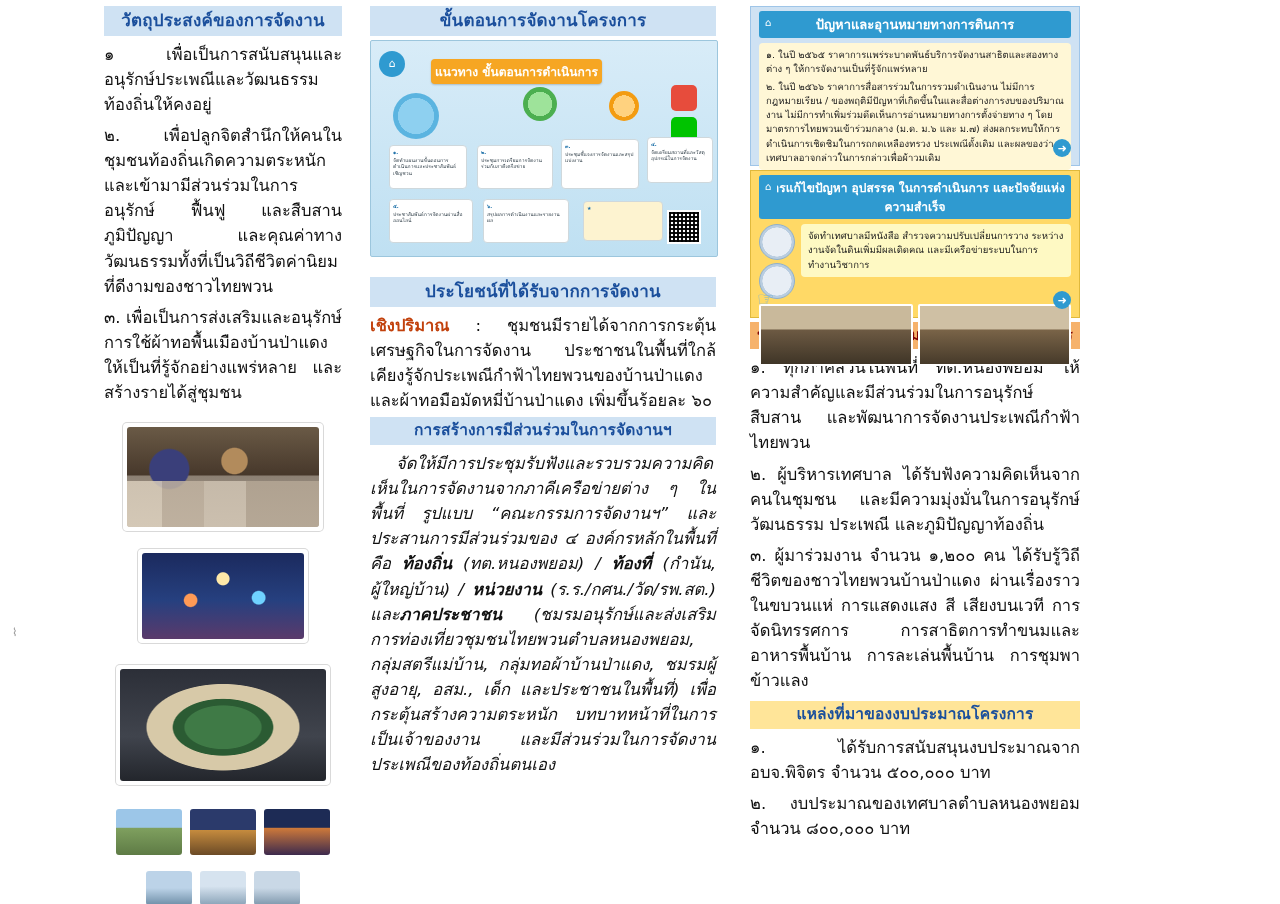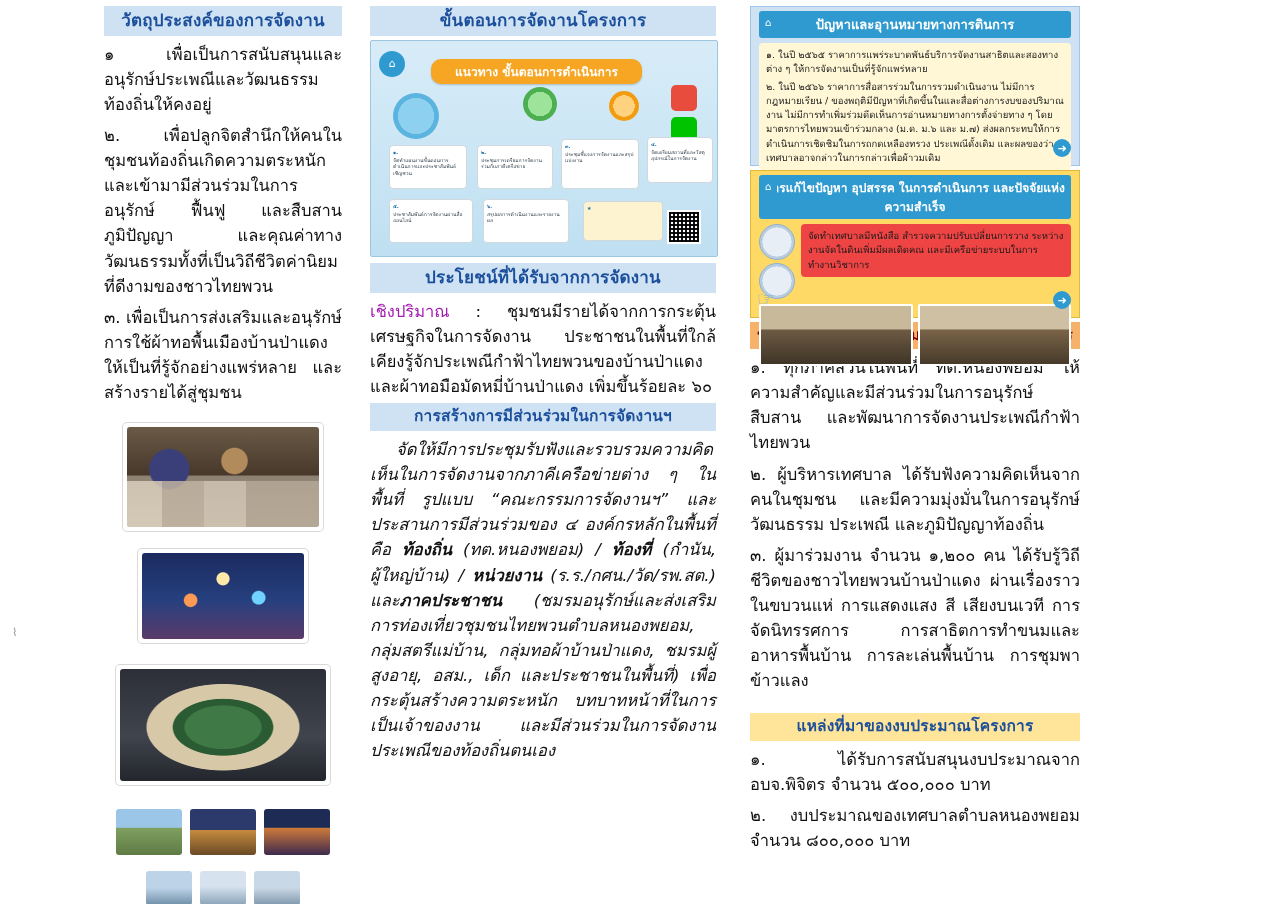--- a/index.html
+++ b/index.html
@@ -47,21 +47,21 @@
   
   p.body {
     margin: 6px 0 0 0;
     font-size: 16.5px;
     line-height: 1.52;
     text-align: justify;
     text-justify: inter-word;
     word-break: break-word;
   }
   p.indent { text-indent: 26px; font-style: italic; }
-  .em-blue { color: #a21caf; font-weight: normal; }
+  .em-blue { color: #c2410c; font-weight: bold; }
   .em-bold { font-weight: bold; }
 
   
   .photo {
     position: relative;
     overflow: hidden;
     background: #888;
     border-radius: 3px;
   }
   .photo-frame {
@@ -125,21 +125,21 @@
     background: linear-gradient(180deg,#d8ecf8 0%, #bfe0f2 100%);
     border: 1px solid #9cc6dd;
     position: relative;
     overflow: hidden;
     margin-top: 4px;
     border-radius: 2px;
   }
   .info-title {
     position:absolute; left: 60px; top: 18px;
     background:#f6a623; color:#fff; font-size: 12px; font-weight:bold;
-    padding: 3px 24px; border-radius: 10px;
+    padding: 3px 4px; border-radius: 4px;
     box-shadow: 0 1px 2px rgba(0,0,0,.2);
   }
   .info-card {
     position: absolute;
     background: #ffffff;
     border: 1px solid #cfd8dc;
     border-radius: 4px;
     font-size: 5px;
     line-height: 1.25;
     color: #2b3a44;
@@ -322,21 +322,21 @@
         <span class="ic-t">๖.</span>
         <span>สรุปผลการดำเนินงานและรายงานผล</span>
       </div>
       <div class="info-card" style="left:212px;top:160px;width:80px;height:40px;background:#fdf3d0;">
         <span class="ic-t">★</span>
       </div>
 
       <div class="qr" style="right:16px;bottom:12px;"></div>
     </div>
 
-    <div class="hdr hdr-blue" style="margin-top:6px;">ประโยชน์ที่ได้รับจากการจัดงาน</div>
+    <div class="hdr hdr-blue" style="margin-top:20px;">ประโยชน์ที่ได้รับจากการจัดงาน</div>
 
     <p class="body">
       <span class="em-blue">เชิงปริมาณ</span><span> : ชุมชนมีรายได้จากการกระตุ้นเศรษฐกิจในการจัดงาน ประชาชนในพื้นที่ใกล้เคียงรู้จักประเพณีกำฟ้าไทยพวนของบ้านป่าแดง และผ้าทอมือมัดหมี่บ้านป่าแดง เพิ่มขึ้นร้อยละ ๖๐</span>
     </p>
 
 
     <div class="hdr hdr-blue hdr-sm" style="margin-top:4px;">การสร้างการมีส่วนร่วมในการจัดงานฯ</div>
 
     <p class="body indent"><span>จัดให้มีการประชุมรับฟังและรวบรวมความคิดเห็นในการจัดงานจากภาคีเครือข่ายต่าง ๆ ในพื้นที่ รูปแบบ “คณะกรรมการจัดงานฯ” และประสานการมีส่วนร่วมของ ๔ องค์กรหลักในพื้นที่ คือ </span><span class="em-bold">ท้องถิ่น</span><span> (ทต.หนองพยอม) / </span><span class="em-bold">ท้องที่</span><span> (กำนัน, ผู้ใหญ่บ้าน) / </span><span class="em-bold">หน่วยงาน</span><span> (ร.ร./กศน./วัด/รพ.สต.) และ</span><span class="em-bold">ภาคประชาชน</span><span> (ชมรมอนุรักษ์และส่งเสริมการท่องเที่ยวชุมชนไทยพวนตำบลหนองพยอม, กลุ่มสตรีแม่บ้าน, กลุ่มทอผ้าบ้านป่าแดง, ชมรมผู้สูงอายุ, อสม., เด็ก และประชาชนในพื้นที่) เพื่อกระตุ้นสร้างความตระหนัก บทบาทหน้าที่ในการเป็นเจ้าของงาน และมีส่วนร่วมในการจัดงานประเพณีของท้องถิ่นตนเอง</span></p>
 
@@ -356,36 +356,36 @@
     </div>
 
     <div class="panel-yellow" style="height:148px;margin-top:4px;">
       <div class="panel-bar" style="background:#2f9ad0;font-size:12px;">การแก้ไขปัญหา อุปสรรค ในการดำเนินการ และปัจจัยแห่งความสำเร็จ</div>
       <div class="logo-dot">⌂</div>
       <div style="display:flex;gap:6px;align-items:flex-start;">
         <div style="display:flex;flex-direction:column;gap:3px;align-items:center;">
           <div class="seal"></div>
           <div class="seal"></div>
         </div>
-        <div class="panel-text" style="flex:1;background:#ef4444;">จัดทำเทศบาลมีหนังสือ สำรวจความปรับเปลี่ยนการวาง ระหว่างงานจัดในดินเพิ่มมีผลเดิดคณ และมีเครือข่ายระบบในการทำงานวิชาการ</div>
+        <div class="panel-text" style="flex:1;background:#fef9c3;">จัดทำเทศบาลมีหนังสือ สำรวจความปรับเปลี่ยนการวาง ระหว่างงานจัดในดินเพิ่มมีผลเดิดคณ และมีเครือข่ายระบบในการทำงานวิชาการ</div>
       </div>
       <div class="meet-row">
         <div class="meet meet1"></div>
         <div class="meet meet2"></div>
       </div>
       <div class="hand-cursor">☞</div>
       <div class="arrow-next">➜</div>
     </div>
 
     <div class="hdr hdr-orange" style="margin-top:4px;font-size:15px;">ปัจจัยที่เกี่ยวข้องกับผลสัมฤทธิ์ของการดำเนินการ</div>
 
     <p class="body">๑. ทุกภาคส่วนในพื้นที่ ทต.หนองพยอม ให้ความสำคัญและมีส่วนร่วมในการอนุรักษ์ สืบสาน และพัฒนาการจัดงานประเพณีกำฟ้าไทยพวน</p>
     <p class="body">๒. ผู้บริหารเทศบาล ได้รับฟังความคิดเห็นจากคนในชุมชน และมีความมุ่งมั่นในการอนุรักษ์วัฒนธรรม ประเพณี และภูมิปัญญาท้องถิ่น</p>
     <p class="body">๓. ผู้มาร่วมงาน จำนวน ๑,๒๐๐ คน ได้รับรู้วิถีชีวิตของชาวไทยพวนบ้านป่าแดง ผ่านเรื่องราวในขบวนแห่ การแสดงแสง สี เสียงบนเวที การจัดนิทรรศการ การสาธิตการทำขนมและอาหารพื้นบ้าน การละเล่นพื้นบ้าน การชุมพาข้าวแลง</p>
 
-    <div class="hdr hdr-yellow" style="margin-top:20px;font-size:15.5px;">แหล่งที่มาของงบประมาณโครงการ</div>
+    <div class="hdr hdr-yellow" style="margin-top:8px;font-size:15.5px;">แหล่งที่มาของงบประมาณโครงการ</div>
 
     <p class="body">๑. ได้รับการสนับสนุนงบประมาณจาก อบจ.พิจิตร จำนวน ๕๐๐,๐๐๐ บาท</p>
     <p class="body">๒. งบประมาณของเทศบาลตำบลหนองพยอม จำนวน ๘๐๐,๐๐๐ บาท</p>
 
   </div>
 
 </div>
 
 </body></html>

